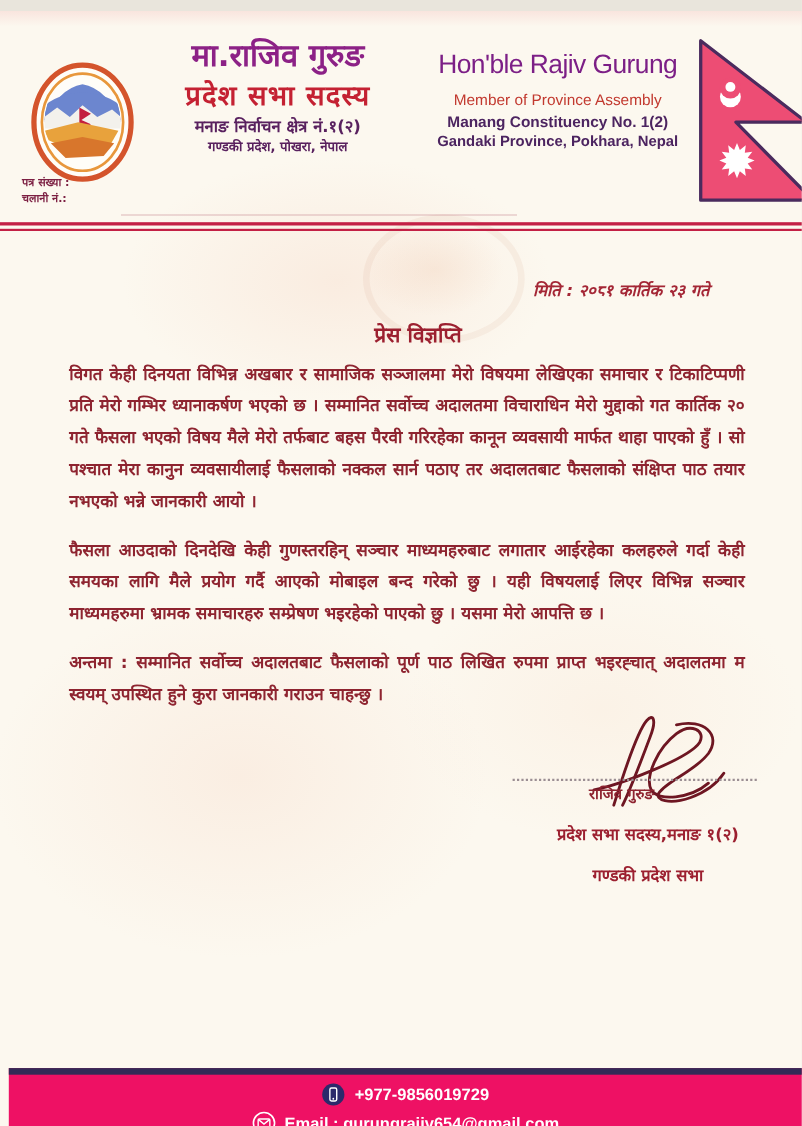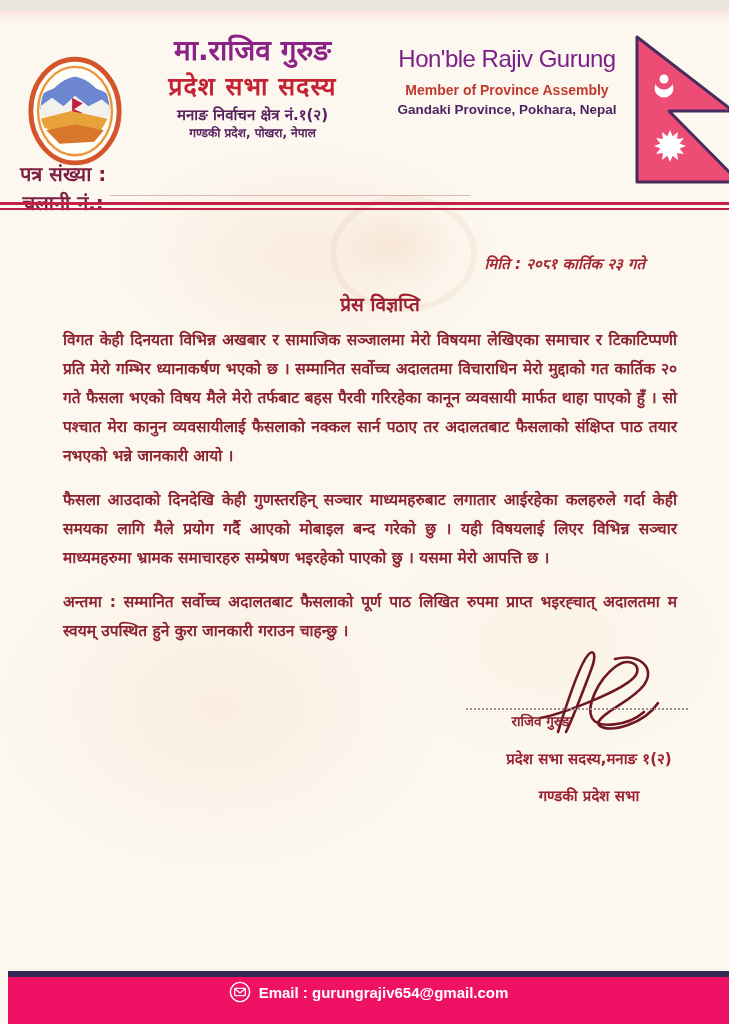--- a/index.html
+++ b/index.html
@@ -17,36 +17,36 @@
   .watermark-ring{position:absolute;left:330px;top:185px;width:135px;height:105px;border:6px solid rgba(205,150,120,0.10);border-radius:50%;}
   
   .emblem{position:absolute;left:27px;top:44px;width:96px;height:118px;}
   .np-block{position:absolute;left:130px;top:26px;width:245px;text-align:center;line-height:1.1;}
   .np-name{font-size:28px;font-weight:bold;color:#8c2186;margin:0 0 6px;}
   .np-title{font-size:25px;font-weight:bold;color:#c42132;letter-spacing:1px;margin:0 0 7px;}
   .np-const{font-size:15px;font-weight:bold;color:#59215f;margin:0 0 3px;}
   .np-addr{font-size:12px;font-weight:bold;color:#59215f;margin:0;}
   .en-block{position:absolute;left:378px;top:34px;width:258px;text-align:center;line-height:1.25;font-family:"Liberation Sans","DejaVu Sans",sans-serif;}
   .en-name{font-size:24px;font-weight:normal;color:#7c1f86;margin:0 0 8px;letter-spacing:-0.5px;}
-  .en-title{font-size:14px;font-weight:bold;color:#c2392f;margin:0 0 2px;}
+  .en-title{font-size:14px;font-weight:normal;color:#c2392f;margin:0 0 2px;}
   .en-const{font-size:14px;font-weight:bold;color:#4c2460;margin:0 0 2px;}
   .en-addr{font-size:13.5px;font-weight:bold;color:#4c2460;margin:0;}
   .flag-wrap{position:absolute;left:633px;top:22px;width:96px;height:156px;overflow:hidden;}
-  .refs{position:absolute;left:20px;top:150px;font-size:20px;font-weight:bold;color:#7c1f42;line-height:1.45;text-align:center;}
+  .refs{position:absolute;left:20px;top:150px;font-size:10px;font-weight:bold;color:#7c1f42;line-height:1.45;}
   .ref-underline{position:absolute;left:110px;top:185px;width:360px;border-bottom:1.5px solid rgba(160,60,80,0.35);}
   .rule{position:absolute;left:0;top:192px;width:729px;height:3px;border-top:3px solid #c32045;border-bottom:2.5px solid #c32045;background:transparent;}
   
   .date-line{position:absolute;left:0;top:243px;width:645px;text-align:right;font-size:15px;font-weight:bold;color:#a42736;font-style:italic;}
   .press-title{position:absolute;left:0;top:281px;width:760px;text-align:center;font-size:19px;font-weight:bold;color:#9c2030;}
   .body-text{position:absolute;left:63px;top:316px;width:614px;color:#8e2430;font-size:15.5px;font-weight:600;text-align:justify;line-height:29px;}
   .body-text p{margin:0 0 15px;}
   
   .sig-scribble{position:absolute;left:520px;top:638px;width:150px;height:88px;}
   .sig-dotline{position:absolute;left:466px;top:698px;width:222px;border-top:2px dotted #9b8e93;}
-  .sig-name{position:absolute;left:456px;top:702px;width:170px;text-align:center;font-size:13.5px;font-weight:bold;color:#8e2430;}
+  .sig-name{position:absolute;left:480px;top:702px;width:170px;text-align:center;font-size:13.5px;font-weight:bold;color:#8e2430;}
   .sig-pos{position:absolute;left:444px;top:738px;width:290px;text-align:center;font-size:15px;font-weight:bold;color:#9c2030;}
   .sig-assembly{position:absolute;left:444px;top:775px;width:290px;text-align:center;font-size:15px;font-weight:bold;color:#9c2030;}
   
   .footer{position:absolute;left:8px;right:0;top:961px;bottom:0;background:#ee1164;border-top:6px solid #332a56;}
   .footer-row{display:flex;align-items:center;justify-content:center;gap:8px;color:#ffffff;font-weight:bold;font-family:"Liberation Sans","DejaVu Sans",sans-serif;}
   .footer-row.phone{margin-top:7px;font-size:15px;}
   .footer-row.email{margin-top:4px;font-size:15px;}
   .ficon{width:22px;height:22px;flex:0 0 auto;}
 </style>
 </head>
@@ -76,20 +76,21 @@
   <div class="np-block">
     <p class="np-name">मा.राजिव गुरुङ</p>
     <p class="np-title">प्रदेश सभा सदस्य</p>
     <p class="np-const">मनाङ निर्वाचन क्षेत्र नं.१(२)</p>
     <p class="np-addr">गण्डकी प्रदेश, पोखरा, नेपाल</p>
   </div>
 
   <div class="en-block">
     <p class="en-name">Hon'ble Rajiv Gurung</p>
     <p class="en-title">Member of Province Assembly</p>
+    <p class="en-const">Manang Constituency No. 1(2)</p>
     <p class="en-addr">Gandaki Province, Pokhara, Nepal</p>
   </div>
 
   <div class="flag-wrap">
     <svg viewBox="0 0 110 156" width="110" height="156">
       <path d="M4,5 L100,79 L36,79 L106,150 L4,150 Z" fill="#ed4d74" stroke="#4a2b5e" stroke-width="3" stroke-linejoin="round"></path>
       <circle cx="31" cy="56" r="9.5" fill="#ffffff"></circle>
       <circle cx="31" cy="48" r="9.5" fill="#ed4d74"></circle>
       <circle cx="31" cy="47" r="4.5" fill="#ffffff"></circle>
       <path d="M52,112 L45.7,114.6 L49.9,120 L43.1,119.1 L44,125.9 L38.6,121.7 L36,128 L33.4,121.7 L28,125.9 L28.9,119.1 L22.1,120 L26.3,114.6 L20,112 L26.3,109.4 L22.1,104 L28.9,104.9 L28,98.1 L33.4,102.3 L36,96 L38.6,102.3 L44,98.1 L43.1,104.9 L49.9,104 L45.7,109.4 Z" fill="#ffffff" transform="translate(1,2)"></path>
@@ -121,20 +122,28 @@
         <path d="M95,11 C120,5 136,20 124,37 C112,53 86,62 79,73 C75,79 88,84 108,77 C122,72 132,64 138,55"></path>
       </g>
     </svg>
   </div>
   <div class="sig-dotline"></div>
   <div class="sig-name">राजिव गुरुङ</div>
   <div class="sig-pos">प्रदेश सभा सदस्य,मनाङ १(२)</div>
   <div class="sig-assembly">गण्डकी प्रदेश सभा</div>
 
   <div class="footer">
+    <div class="footer-row phone">
+      <svg class="ficon" viewBox="0 0 24 24">
+        <circle cx="12" cy="12" r="11" fill="#2c2a6b"></circle>
+        <rect x="8.6" y="5.6" width="6.8" height="12.8" rx="1.6" fill="none" stroke="#ffffff" stroke-width="1.4"></rect>
+        <circle cx="12" cy="16.2" r="0.9" fill="#ffffff"></circle>
+      </svg>
+      <span>+977-9856019729</span>
+    </div>
     <div class="footer-row email">
       <svg class="ficon" viewBox="0 0 24 24">
         <circle cx="12" cy="12" r="10.5" fill="none" stroke="#ffffff" stroke-width="1.6"></circle>
         <rect x="6.2" y="8" width="11.6" height="8" rx="1" fill="none" stroke="#ffffff" stroke-width="1.4"></rect>
         <path d="M6.6,8.6 L12,13 L17.4,8.6" fill="none" stroke="#ffffff" stroke-width="1.4"></path>
       </svg>
       <span>Email : gurungrajiv654@gmail.com</span>
     </div>
   </div>
 </div>

